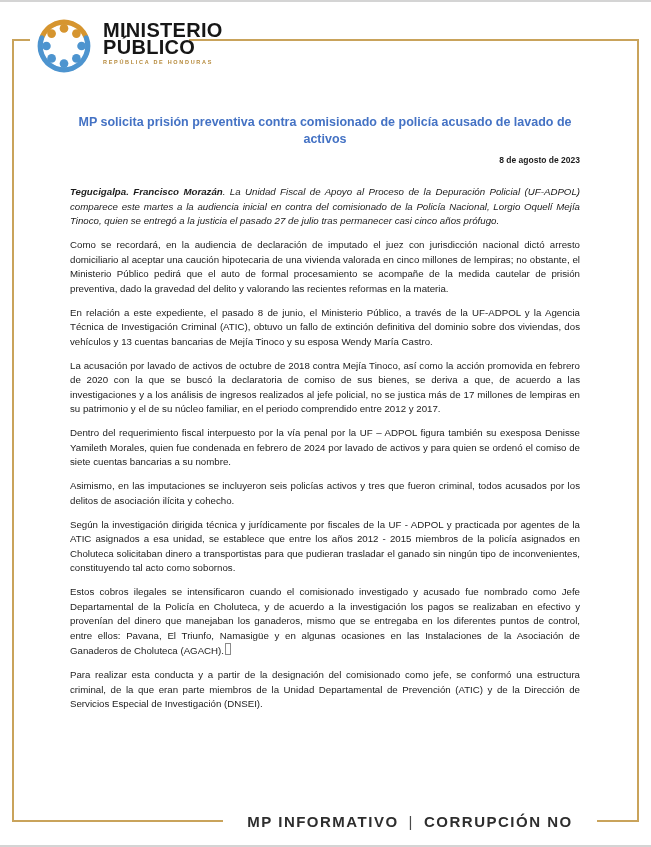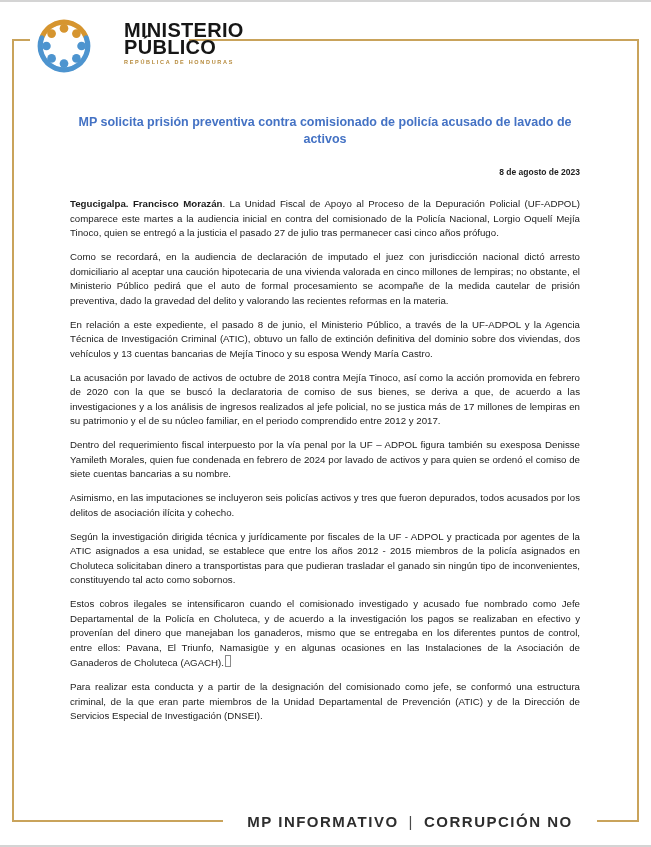--- a/index.html
+++ b/index.html
@@ -15,37 +15,37 @@
     border-top:2px solid #d4d4d4;
     border-bottom:2px solid #d4d4d4;
   }
   
   .frame{position:absolute;background:var(--gold,#c9a35b);}
   .frame-top{top:37px;left:189px;right:12px;height:2px;}
   .frame-top-stub{top:37px;left:12px;width:18px;height:2px;}
   .frame-left{top:37px;left:12px;width:2px;height:781px;}
   .frame-right{top:37px;left:637px;width:2px;height:781px;}
   
-  .logo-block{position:absolute;top:13px;left:33px;display:flex;align-items:flex-start;gap:21px;}
+  .logo-block{position:absolute;top:13px;left:33px;display:flex;align-items:flex-start;}
   .logo-ring{width:62px;height:62px;}
   .logo-text{margin-left:8px;padding-top:7px;}
   .org-name{font-weight:bold;font-size:20px;line-height:17px;letter-spacing:.3px;color:#161616;}
   .org-subtitle{margin-top:3px;font-size:5.5px;font-weight:bold;letter-spacing:1.7px;color:#b5893a;}
   
   .article{padding:112px 71px 0 70px;}
   .title{
     margin:0;font-size:12.5px;line-height:17px;font-weight:bold;
     text-align:center;color:var(--accent,#4472c4);
   }
-  .date{margin-top:19px;text-align:right;font-size:8.5px;font-weight:bold;color:#1c1c1c;}
+  .date{margin-top:7px;text-align:right;font-size:8.5px;font-weight:bold;color:#1c1c1c;}
   .para{
     margin:0 0 9.5px 0;font-size:9.7px;line-height:14.5px;
     text-align:justify;color:#1c1c1c;
   }
-  .para:first-of-type{margin-top:20px;}
+  .para:first-of-type{margin-top:20px;font-style:italic;}
   .para strong{font-weight:bold;}
   .caret{
     display:inline-block;width:4px;height:10px;
     border:1px solid #8a8a8a;vertical-align:-1px;margin-left:1px;
   }
   
   .footer{
     position:absolute;left:12px;right:12px;top:806px;height:26px;
     display:flex;align-items:center;justify-content:space-between;
   }
@@ -104,21 +104,21 @@
 
   <main class="article">
     <h1 class="title">MP solicita prisión preventiva contra comisionado de policía acusado de lavado de activos</h1>
     <div class="date">8 de agosto de 2023</div>
 
     <p class="para"><strong>Tegucigalpa. Francisco Morazán</strong><span>. La Unidad Fiscal de Apoyo al Proceso de la Depuración Policial (UF-ADPOL) comparece este martes a la audiencia inicial en contra del comisionado de la Policía Nacional, Lorgio Oquelí Mejía Tinoco, quien se entregó a la justicia el pasado 27 de julio tras permanecer casi cinco años prófugo.</span></p>
     <p class="para">Como se recordará, en la audiencia de declaración de imputado el juez con jurisdicción nacional dictó arresto domiciliario al aceptar una caución hipotecaria de una vivienda valorada en cinco millones de lempiras; no obstante, el Ministerio Público pedirá que el auto de formal procesamiento se acompañe de la medida cautelar de prisión preventiva, dado la gravedad del delito y valorando las recientes reformas en la materia.</p>
     <p class="para">En relación a este expediente, el pasado 8 de junio, el Ministerio Público, a través de la UF-ADPOL y la Agencia Técnica de Investigación Criminal (ATIC), obtuvo un fallo de extinción definitiva del dominio sobre dos viviendas, dos vehículos y 13 cuentas bancarias de Mejía Tinoco y su esposa Wendy María Castro.</p>
     <p class="para">La acusación por lavado de activos de octubre de 2018 contra Mejía Tinoco, así como la acción promovida en febrero de 2020 con la que se buscó la declaratoria de comiso de sus bienes, se deriva a que, de acuerdo a las investigaciones y a los análisis de ingresos realizados al jefe policial, no se justica más de 17 millones de lempiras en su patrimonio y el de su núcleo familiar, en el periodo comprendido entre 2012 y 2017.</p>
     <p class="para">Dentro del requerimiento fiscal interpuesto por la vía penal por la UF – ADPOL figura también su exesposa Denisse Yamileth Morales, quien fue condenada en febrero de 2024 por lavado de activos y para quien se ordenó el comiso de siete cuentas bancarias a su nombre.</p>
-    <p class="para">Asimismo, en las imputaciones se incluyeron seis policías activos y tres que fueron depurados, todos acusados por los delitos de asociación ilícita y cohecho.</p>
+    <p class="para">Asimismo, en las imputaciones se incluyeron seis policías activos y tres que fueron criminal, todos acusados por los delitos de asociación ilícita y cohecho.</p>
     <p class="para">Según la investigación dirigida técnica y jurídicamente por fiscales de la UF - ADPOL y practicada por agentes de la ATIC asignados a esa unidad, se establece que entre los años 2012 - 2015 miembros de la policía asignados en Choluteca solicitaban dinero a transportistas para que pudieran trasladar el ganado sin ningún tipo de inconvenientes, constituyendo tal acto como sobornos.</p>
     <p class="para"><span>Estos cobros ilegales se intensificaron cuando el comisionado investigado y acusado fue nombrado como Jefe Departamental de la Policía en Choluteca, y de acuerdo a la investigación los pagos se realizaban en efectivo y provenían del dinero que manejaban los ganaderos, mismo que se entregaba en los diferentes puntos de control, entre ellos: Pavana, El Triunfo, Namasigüe y en algunas ocasiones en las Instalaciones de la Asociación de Ganaderos de Choluteca (AGACH).</span><span class="caret"></span></p>
     <p class="para">Para realizar esta conducta y a partir de la designación del comisionado como jefe, se conformó una estructura criminal, de la que eran parte miembros de la Unidad Departamental de Prevención (ATIC) y de la Dirección de Servicios Especial de Investigación (DNSEI).</p>
   </main>
 
   <footer class="footer">
     <span class="gold-line left"></span>
     <span class="footer-text">
       <span>MP INFORMATIVO</span><span class="sep">|</span><span>CORRUPCIÓN NO</span>
     </span>

